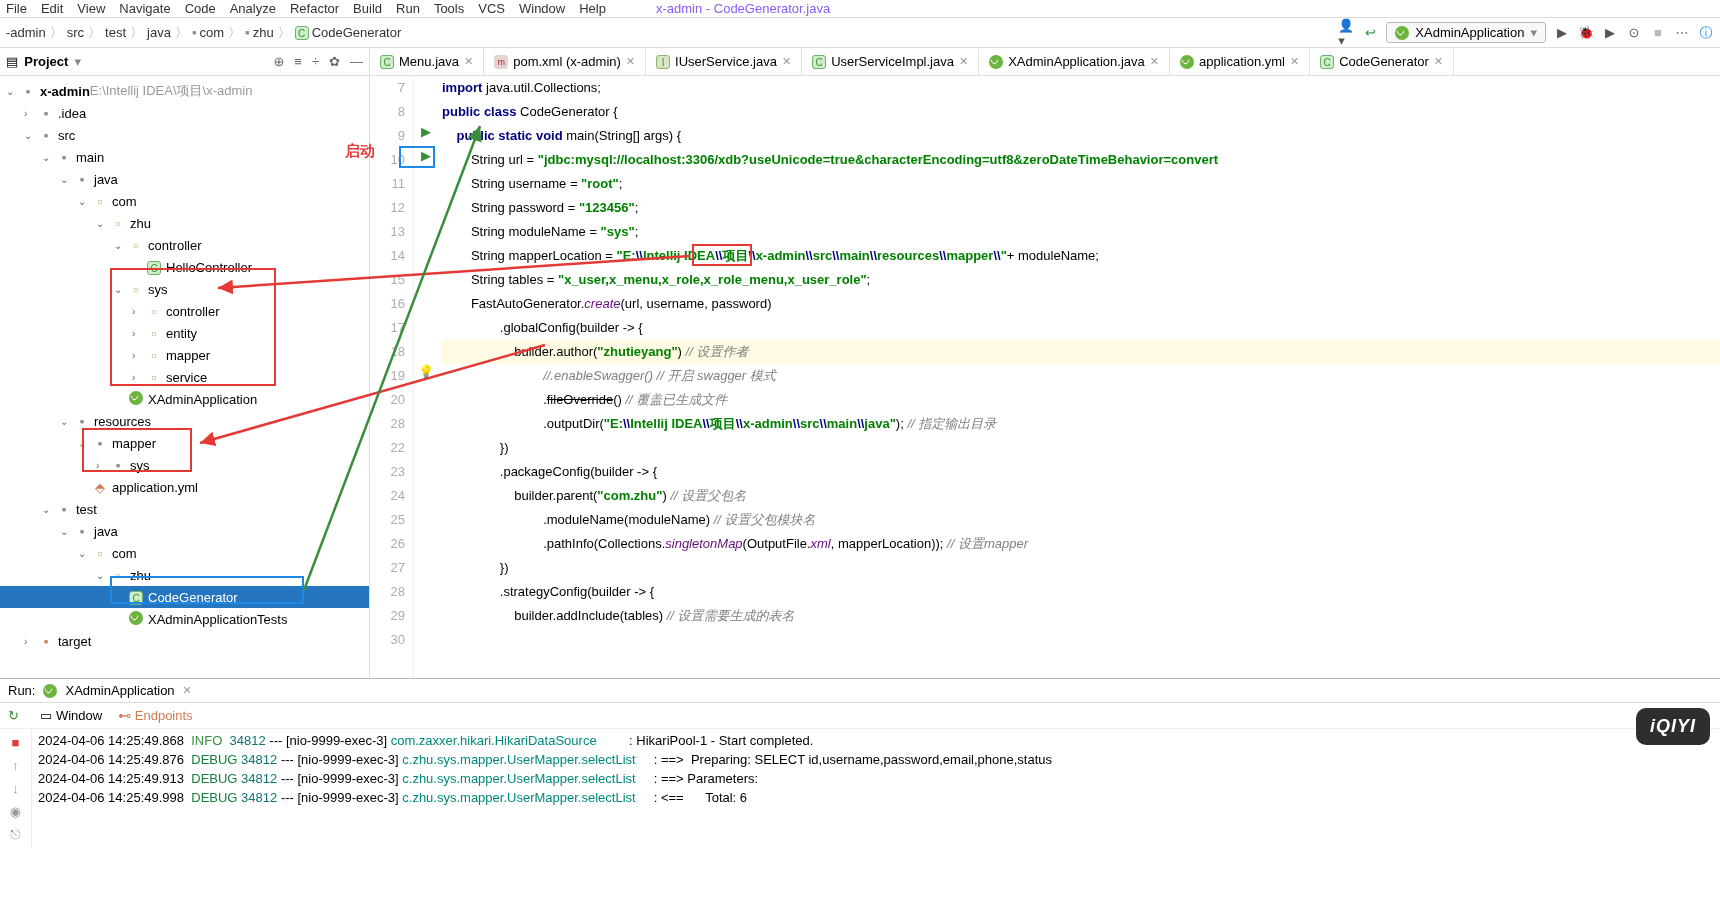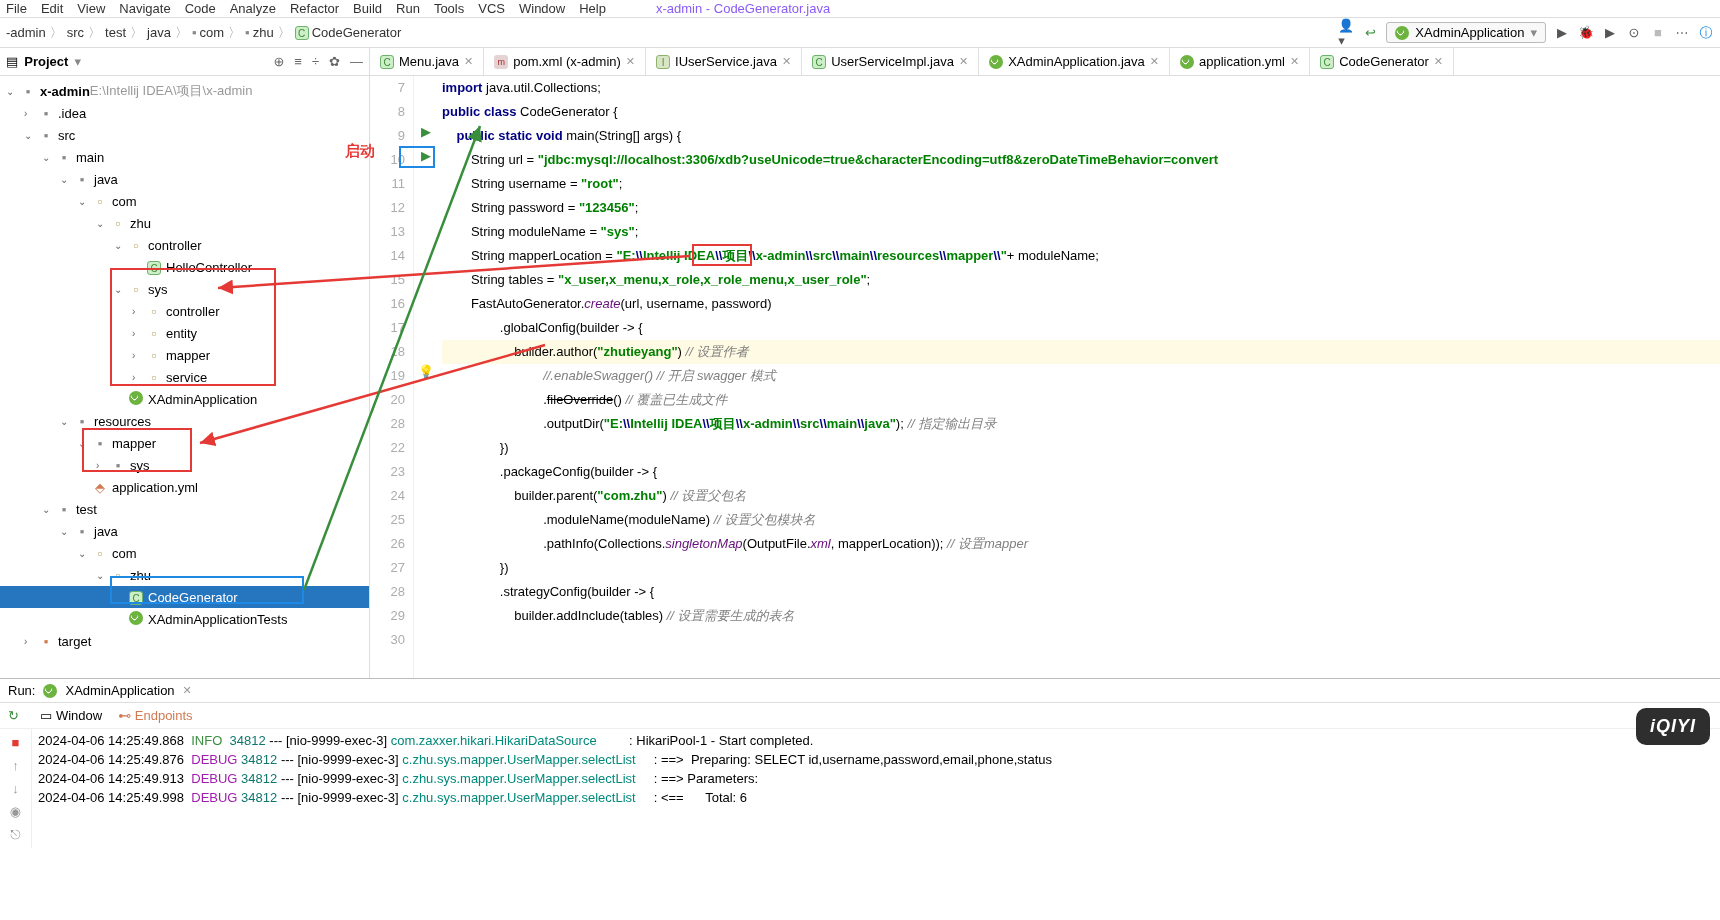--- a/index.html
+++ b/index.html
@@ -43,21 +43,21 @@
 .run-icon{color:#388e3c}
 .bulb{color:#ffc107}
 .highlight-line{background:#fffae3}
 .run-panel{border-top:1px solid #bbb;height:170px;display:flex;flex-direction:column;position:relative}
 .run-header{height:24px;display:flex;align-items:center;padding:0 8px;gap:8px;border-bottom:1px solid #ddd}
 .run-tabs{height:26px;display:flex;align-items:center;gap:16px;padding:0 8px 0 40px;border-bottom:1px solid #eee}
 .run-content{flex:1;display:flex}
 .run-side{width:32px;display:flex;flex-direction:column;align-items:center;gap:8px;padding-top:6px;border-right:1px solid #eee}
 .console{flex:1;font-family:Consolas,monospace;font-size:13px;line-height:19px;padding:2px 6px;overflow:hidden;white-space:pre}
 .log-info{color:#388e3c}
-.log-debug{color:#a21caf}
+.log-debug{color:#15803d}
 .log-pid{color:#0f766e}
 .log-logger{color:#00897b}
 .redbox{position:absolute;border:2px solid #e53935;pointer-events:none}
 .bluebox{position:absolute;border:2px solid #1e88e5;pointer-events:none}
 .arrow-svg{position:absolute;pointer-events:none;z-index:50}
 .redlabel{position:absolute;color:#e53935;font-weight:bold;font-size:15px;z-index:51}
 .iqiyi{position:absolute;right:10px;bottom:175px;background:#2e2e2e;color:#fff;padding:8px 14px;border-radius:10px;font-weight:bold;font-style:italic;font-size:18px;letter-spacing:1px}
 .ficon{display:inline-block;width:14px;height:14px;border-radius:3px;position:relative}
 .ficon.c{background:#cdeec7;color:#3a8c3a;font-size:10px;text-align:center;line-height:14px;border:1px solid #6db36d}
 .ficon.i{background:#d9e5c7;color:#6a8c3a;font-size:10px;text-align:center;line-height:14px;border:1px solid #8db36d}

